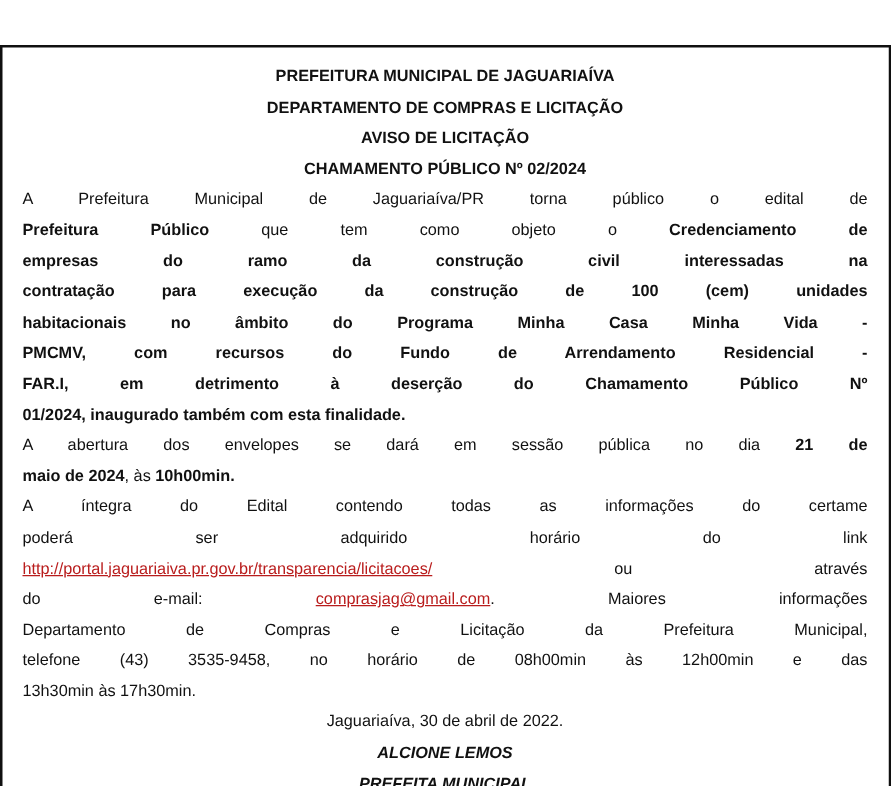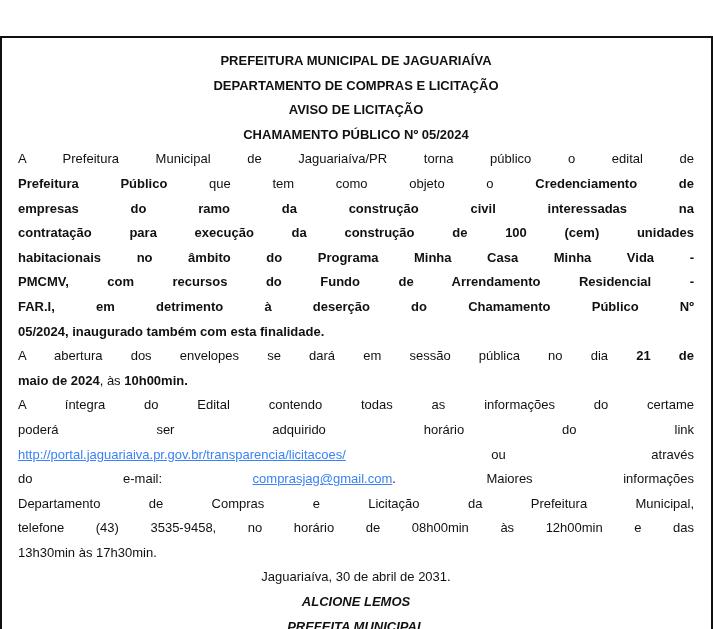--- a/index.html
+++ b/index.html
@@ -25,48 +25,48 @@
   }
   .line { text-align: left; white-space: pre-wrap; }
   .line.c { text-align: center; }
   .line.l { text-align: left; }
   .line.j { text-align: justify; text-align-last: justify; }
   .seg.r  { font-weight: normal; font-style: normal; }
   .seg.b  { font-weight: bold;   font-style: normal; }
   .seg.bi { font-weight: bold;   font-style: italic; }
   .seg.lk {
     font-weight: normal;
-    color: #3b82f6;
+    color: #b91c1c;
     text-decoration: underline;
     cursor: pointer;
   }
 </style>
 </head>
 <body>
 
 <div class="page">
   <div>
       <div class="line c"><span class="seg b">PREFEITURA MUNICIPAL DE JAGUARIAÍVA</span></div>
       <div class="line c"><span class="seg b">DEPARTAMENTO DE COMPRAS E LICITAÇÃO</span></div>
       <div class="line c"><span class="seg b">AVISO DE LICITAÇÃO</span></div>
-      <div class="line c"><span class="seg b">CHAMAMENTO PÚBLICO Nº 05/2024</span></div>
+      <div class="line c"><span class="seg b">CHAMAMENTO PÚBLICO Nº 02/2024</span></div>
       <div class="line j"><span class="seg r">A Prefeitura Municipal de Jaguariaíva/PR torna público o edital de</span></div>
       <div class="line j"><span class="seg b">Prefeitura Público</span><span class="seg r"> que tem como objeto o </span><span class="seg b">Credenciamento de</span></div>
       <div class="line j"><span class="seg b">empresas do ramo da construção civil interessadas na</span></div>
       <div class="line j"><span class="seg b">contratação para execução da construção de 100 (cem) unidades</span></div>
       <div class="line j"><span class="seg b">habitacionais no âmbito do Programa Minha Casa Minha Vida -</span></div>
       <div class="line j"><span class="seg b">PMCMV, com recursos do Fundo de Arrendamento Residencial -</span></div>
       <div class="line j"><span class="seg b">FAR.I, em detrimento à deserção do Chamamento Público Nº</span></div>
-      <div class="line l"><span class="seg b">05/2024, inaugurado também com esta finalidade.</span></div>
+      <div class="line l"><span class="seg b">01/2024, inaugurado também com esta finalidade.</span></div>
       <div class="line j"><span class="seg r">A abertura dos envelopes se dará em sessão pública no dia </span><span class="seg b">21 de</span></div>
       <div class="line l"><span class="seg b">maio de 2024</span><span class="seg r">, às </span><span class="seg b">10h00min.</span></div>
       <div class="line j"><span class="seg r">A íntegra do Edital contendo todas as informações do certame</span></div>
       <div class="line j"><span class="seg r">poderá ser adquirido horário do link</span></div>
       <div class="line j"><span class="seg lk">http://portal.jaguariaiva.pr.gov.br/transparencia/licitacoes/</span><span class="seg r"> ou através</span></div>
       <div class="line j"><span class="seg r">do e-mail: </span><span class="seg lk">comprasjag@gmail.com</span><span class="seg r">. Maiores informações</span></div>
       <div class="line j"><span class="seg r">Departamento de Compras e Licitação da Prefeitura Municipal,</span></div>
       <div class="line j"><span class="seg r">telefone (43) 3535-9458, no horário de 08h00min às 12h00min e das</span></div>
       <div class="line l"><span class="seg r">13h30min às 17h30min.</span></div>
-      <div class="line c"><span class="seg r">Jaguariaíva, 30 de abril de 2031.</span></div>
+      <div class="line c"><span class="seg r">Jaguariaíva, 30 de abril de 2022.</span></div>
       <div class="line c"><span class="seg bi">ALCIONE LEMOS</span></div>
       <div class="line c"><span class="seg bi">PREFEITA MUNICIPAL</span></div>
     </div>
 </div>
 
 </body></html>

